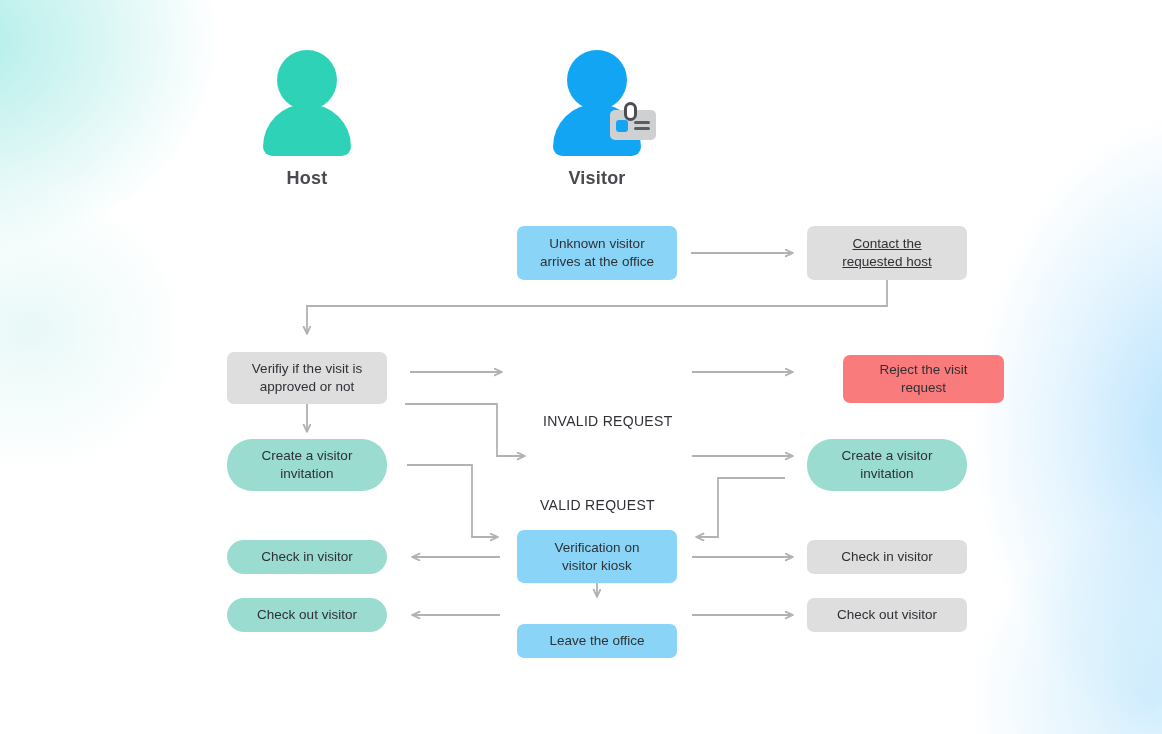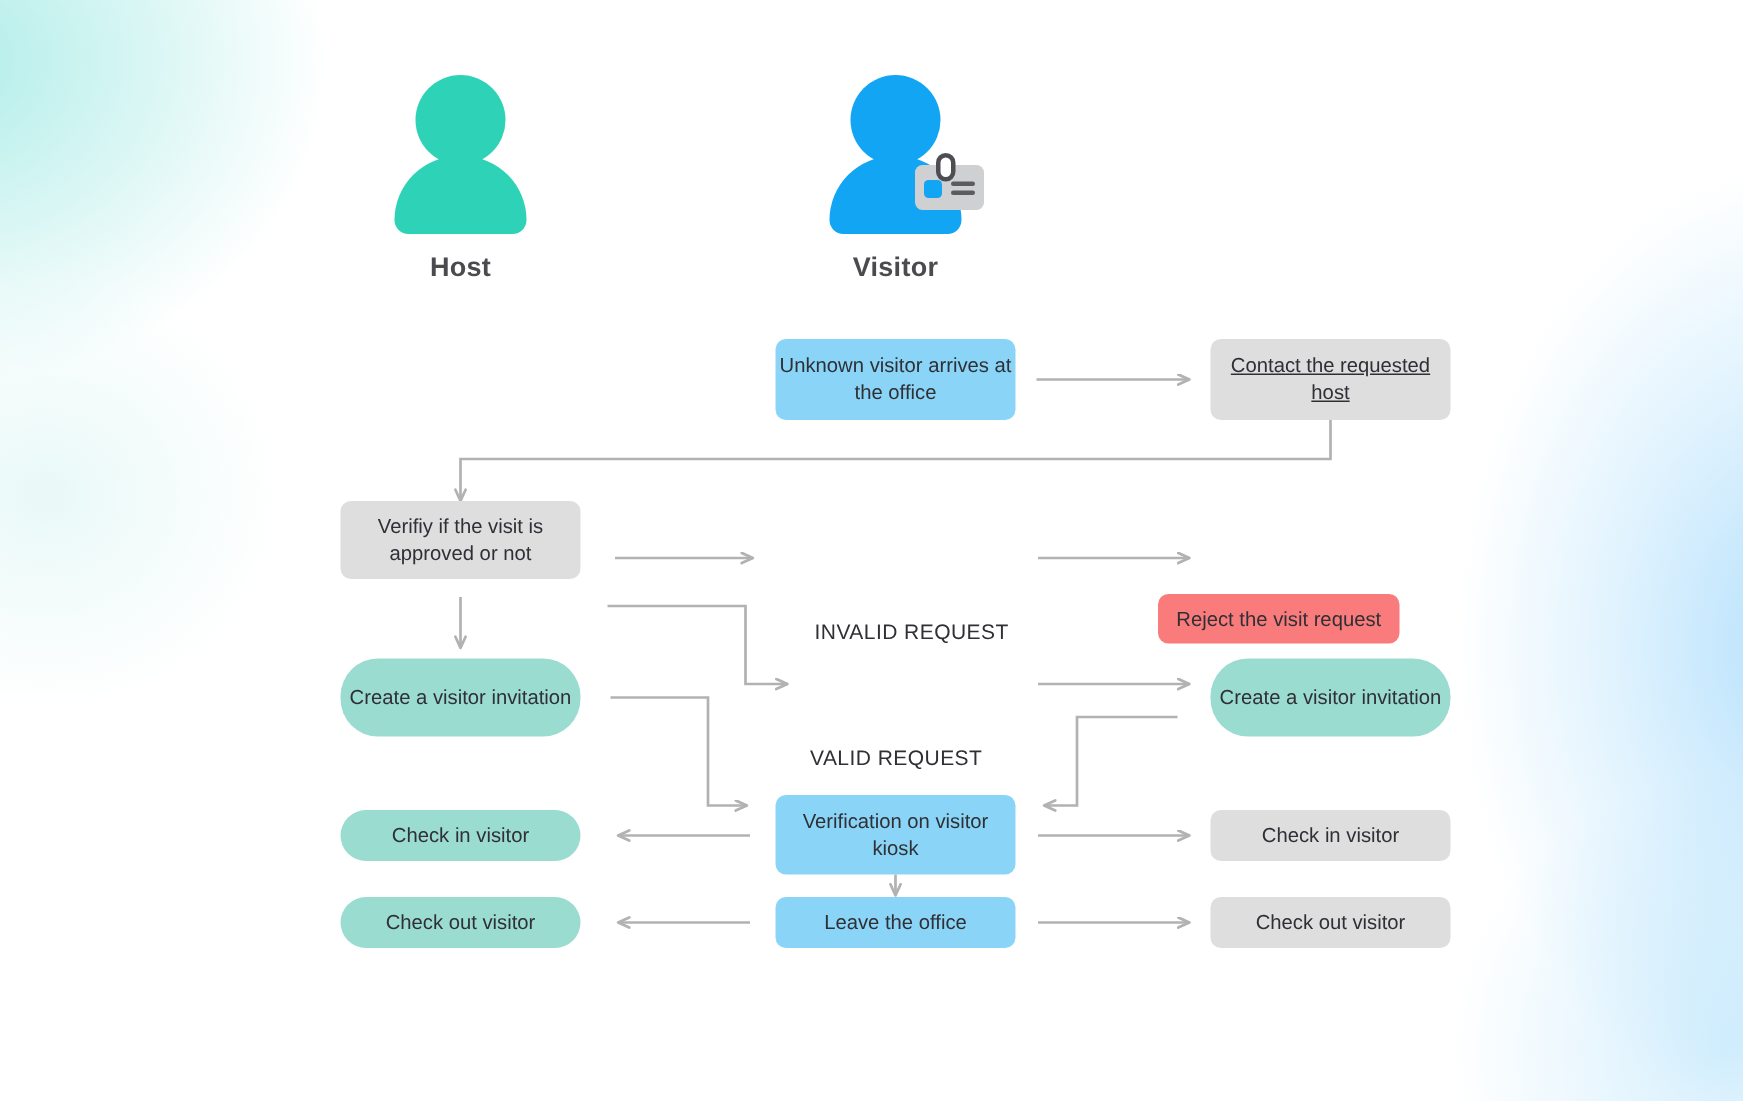--- a/index.html
+++ b/index.html
@@ -117,21 +117,21 @@
     position: absolute;
     box-sizing: border-box;
     border-radius: 7px;
     display: flex;
     align-items: center;
     justify-content: center;
     text-align: center;
     font-size: 13.5px;
     line-height: 18px;
     color: #2f3035;
-    padding: 4px 1px;
+    padding: 4px 20px;
   }
   .n-blue  { background: #8ad5f7; }
   .n-gray  { background: #dededf; }
   .n-teal  { background: #9bdcd0; border-radius: 25px; }
   .n-red   { background: #fa7b7b; }
 
   
   .flow-label {
     position: absolute;
     font-size: 14px;
@@ -215,37 +215,37 @@
       </div>
     </div>
     <div class="lane-label">Visitor</div>
   </div>
 
 
   <div class="node n-blue" style="left:517px; top:226px; width:160px; height:54px;">Unknown visitor arrives at the office</div>
 
   <div class="node n-gray" style="left:807px; top:226px; width:160px; height:54px;text-decoration:underline;">Contact the requested host</div>
 
-  <div class="node n-gray" style="left:227px; top:334px; width:160px; height:52px;">Verifiy if the visit is approved or not</div>
+  <div class="node n-gray" style="left:227px; top:352px; width:160px; height:52px;">Verifiy if the visit is approved or not</div>
 
   <div class="flow-label" style="left:543px; top:365px;">INVALID REQUEST</div>
 
-  <div class="node n-red" style="left:772px; top:355px; width:161px; height:33px;margin-top:41px;">Reject the visit request</div>
+  <div class="node n-red" style="left:843px; top:355px; width:161px; height:48px;">Reject the visit request</div>
 
   <div class="node n-teal" style="left:227px; top:439px; width:160px; height:52px;">Create a visitor invitation</div>
 
   <div class="flow-label" style="left:540px; top:449px;text-align:right;">VALID REQUEST</div>
 
   <div class="node n-teal" style="left:807px; top:439px; width:160px; height:52px;">Create a visitor invitation</div>
 
   <div class="node n-teal" style="left:227px; top:540px; width:160px; height:34px;">Check in visitor</div>
 
   <div class="node n-blue" style="left:517px; top:530px; width:160px; height:53px;">Verification on visitor kiosk</div>
 
   <div class="node n-gray" style="left:807px; top:540px; width:160px; height:34px;">Check in visitor</div>
 
   <div class="node n-teal" style="left:227px; top:598px; width:160px; height:34px;">Check out visitor</div>
 
-  <div class="node n-blue" style="left:517px; top:598px; width:160px; height:34px;">Leave the office</div>
+  <div class="node n-blue" style="left:517px; top:624px; width:160px; height:34px;">Leave the office</div>
 
   <div class="node n-gray" style="left:807px; top:598px; width:160px; height:34px;">Check out visitor</div>
 
 </div>
 
 </body></html>

